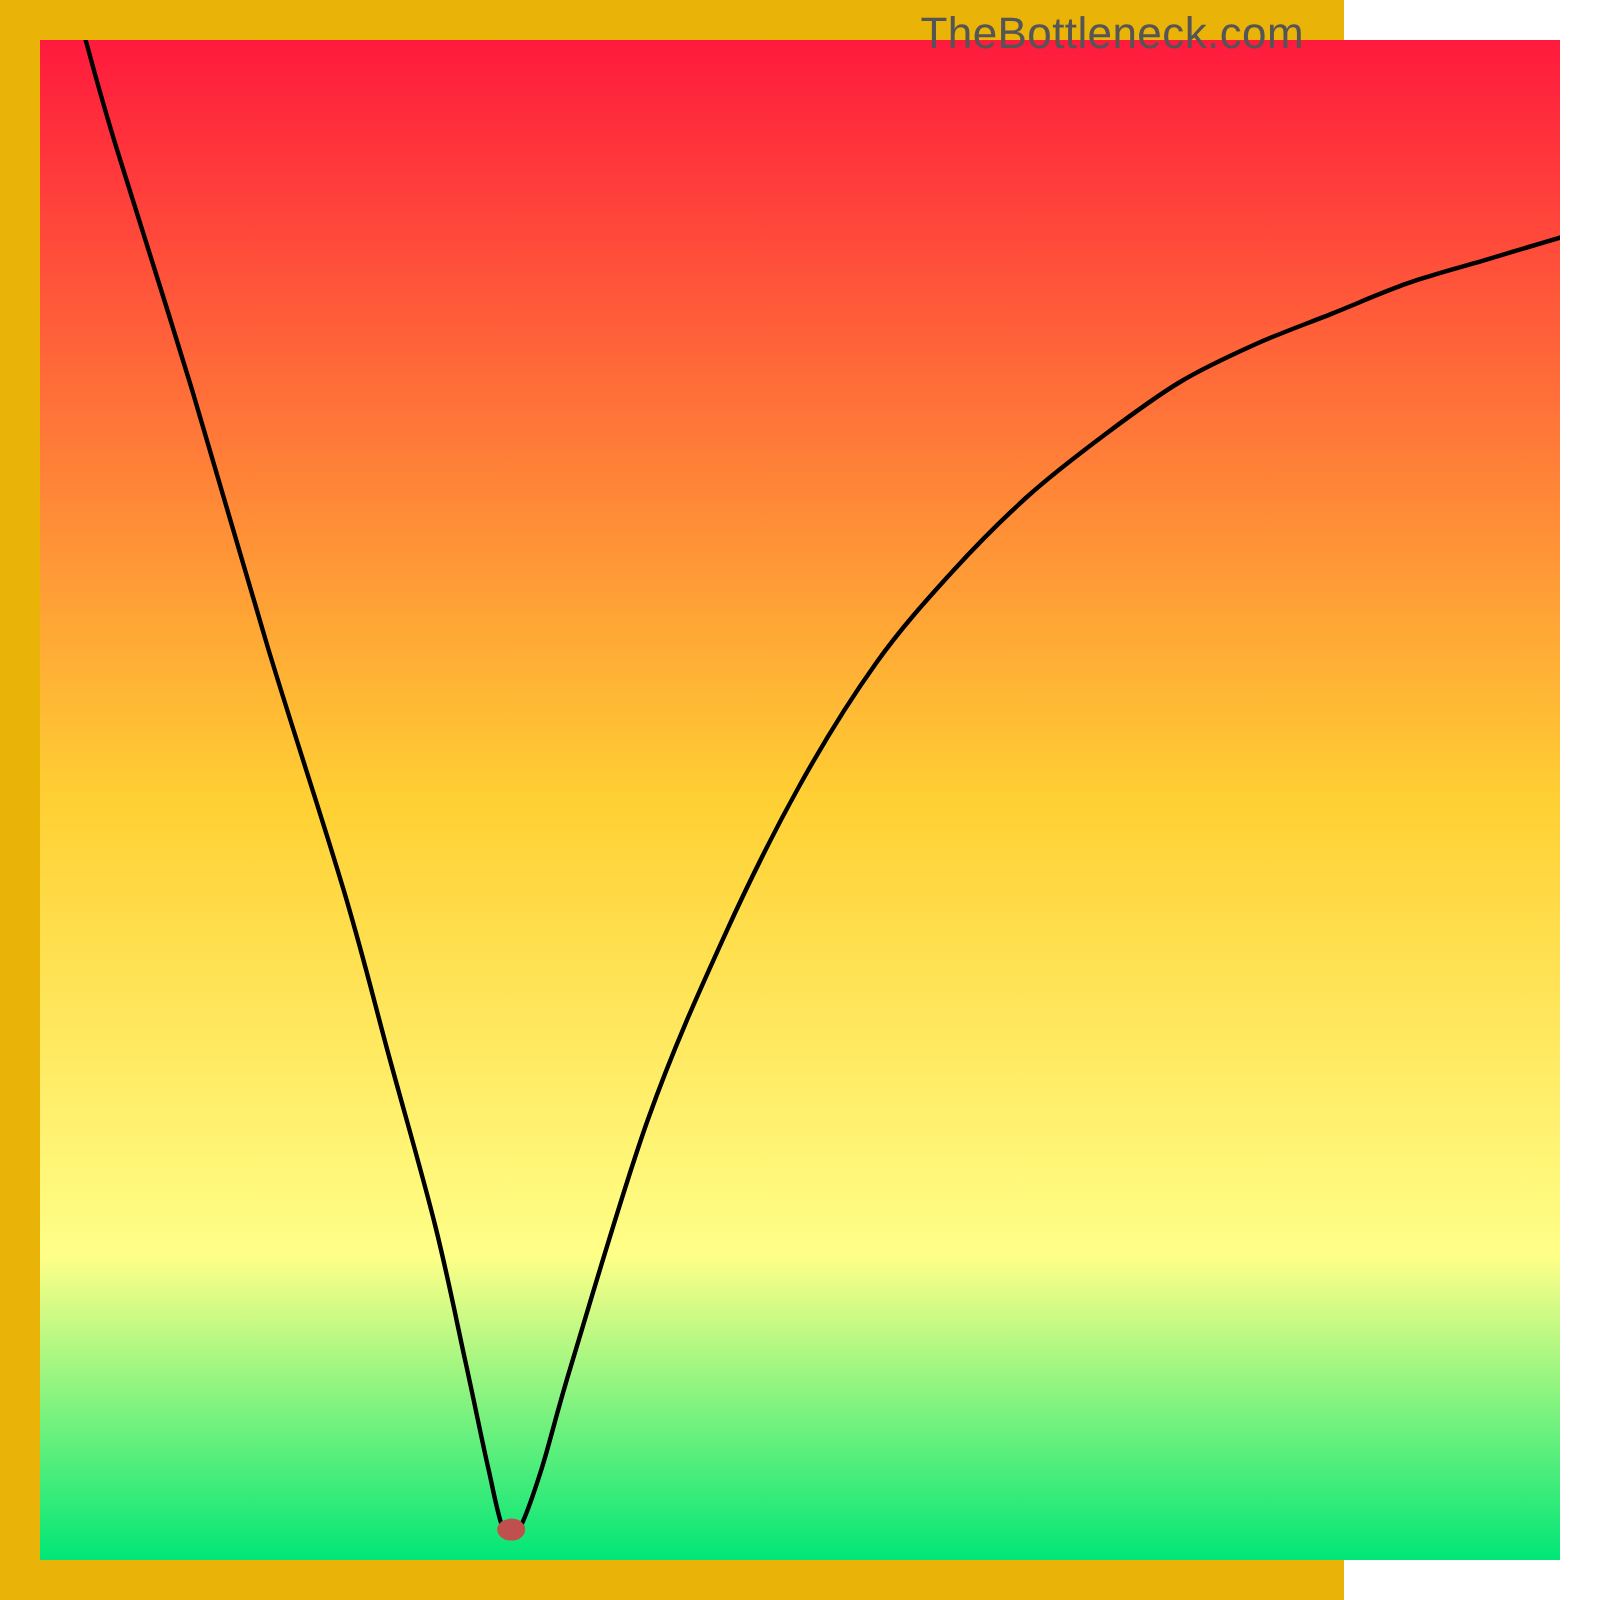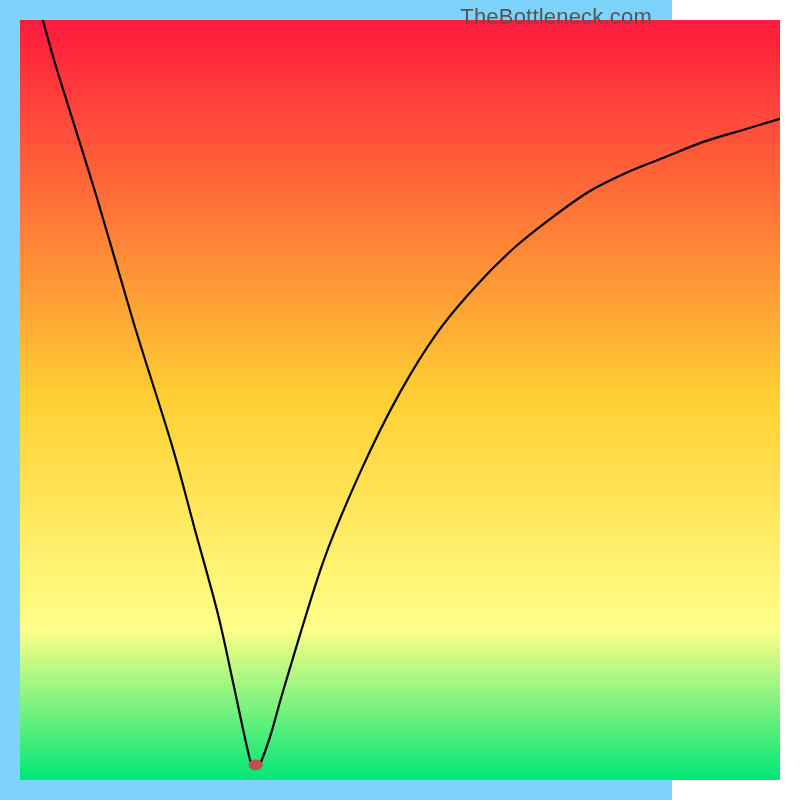--- a/index.html
+++ b/index.html
@@ -6,21 +6,21 @@
     margin: 0;
     padding: 0;
     width: 800px;
     height: 800px;
     overflow: hidden;
     font-family: Arial, Helvetica, sans-serif;
   }
   .frame {
     width: 672px;
     height: 800px;
-    background: #7dd3fc;
+    background: #eab308;
     position: relative;
   }
   .watermark {
     position: absolute;
     top: 4px;
     right: 20px;
     color: #555;
     font-size: 22px;
     font-weight: 500;
     letter-spacing: 0.2px;

